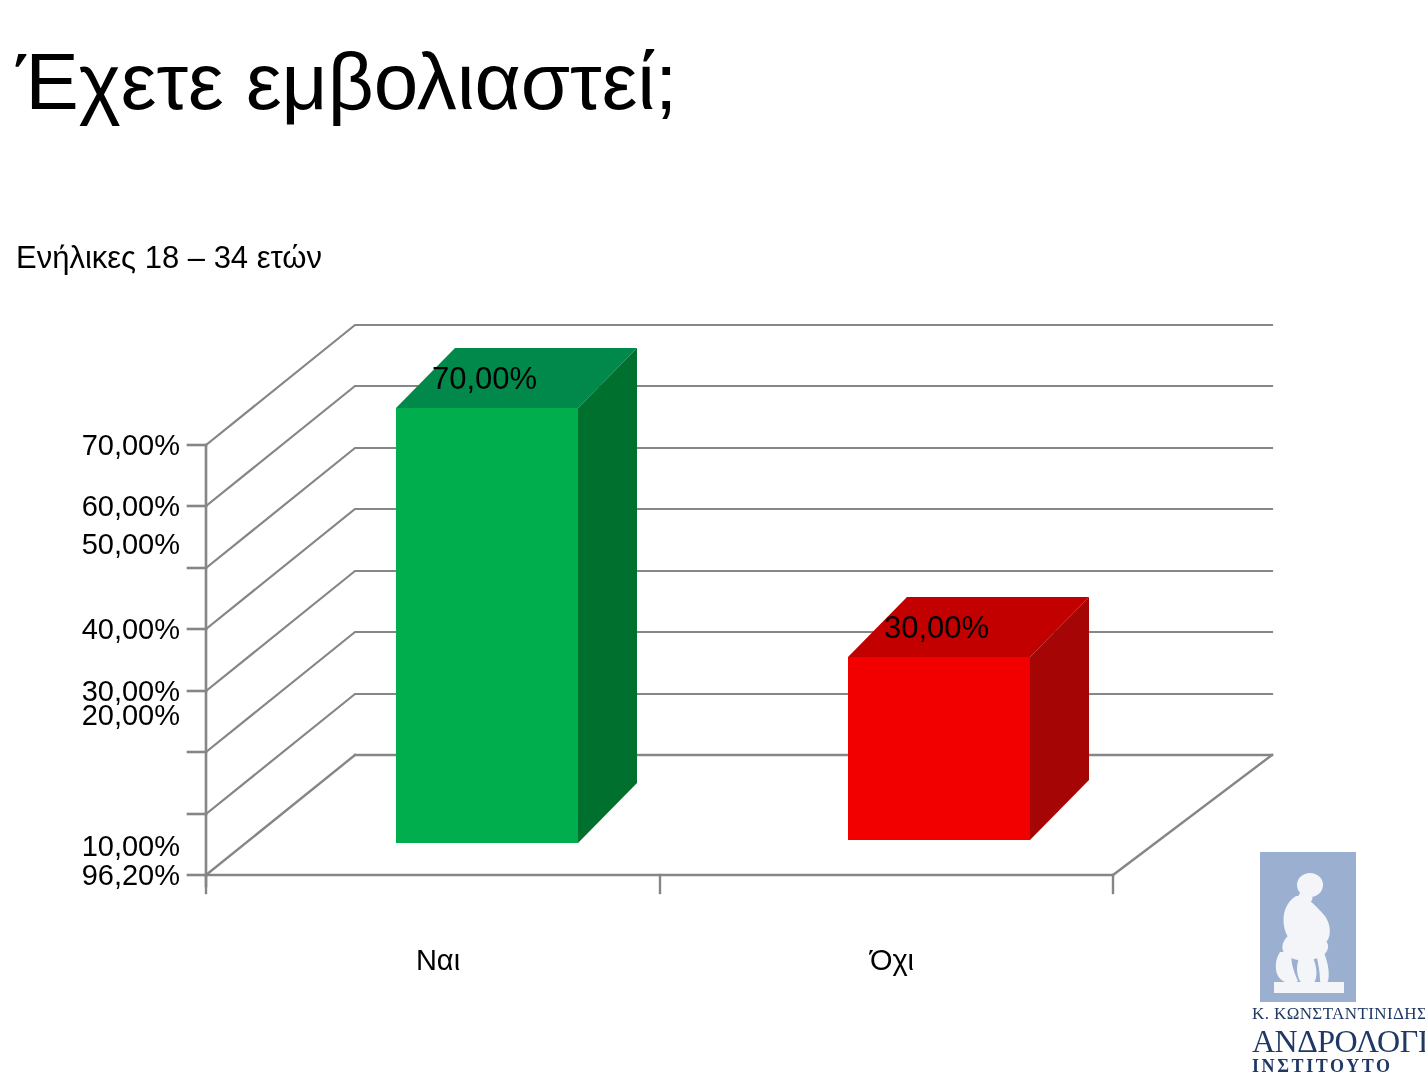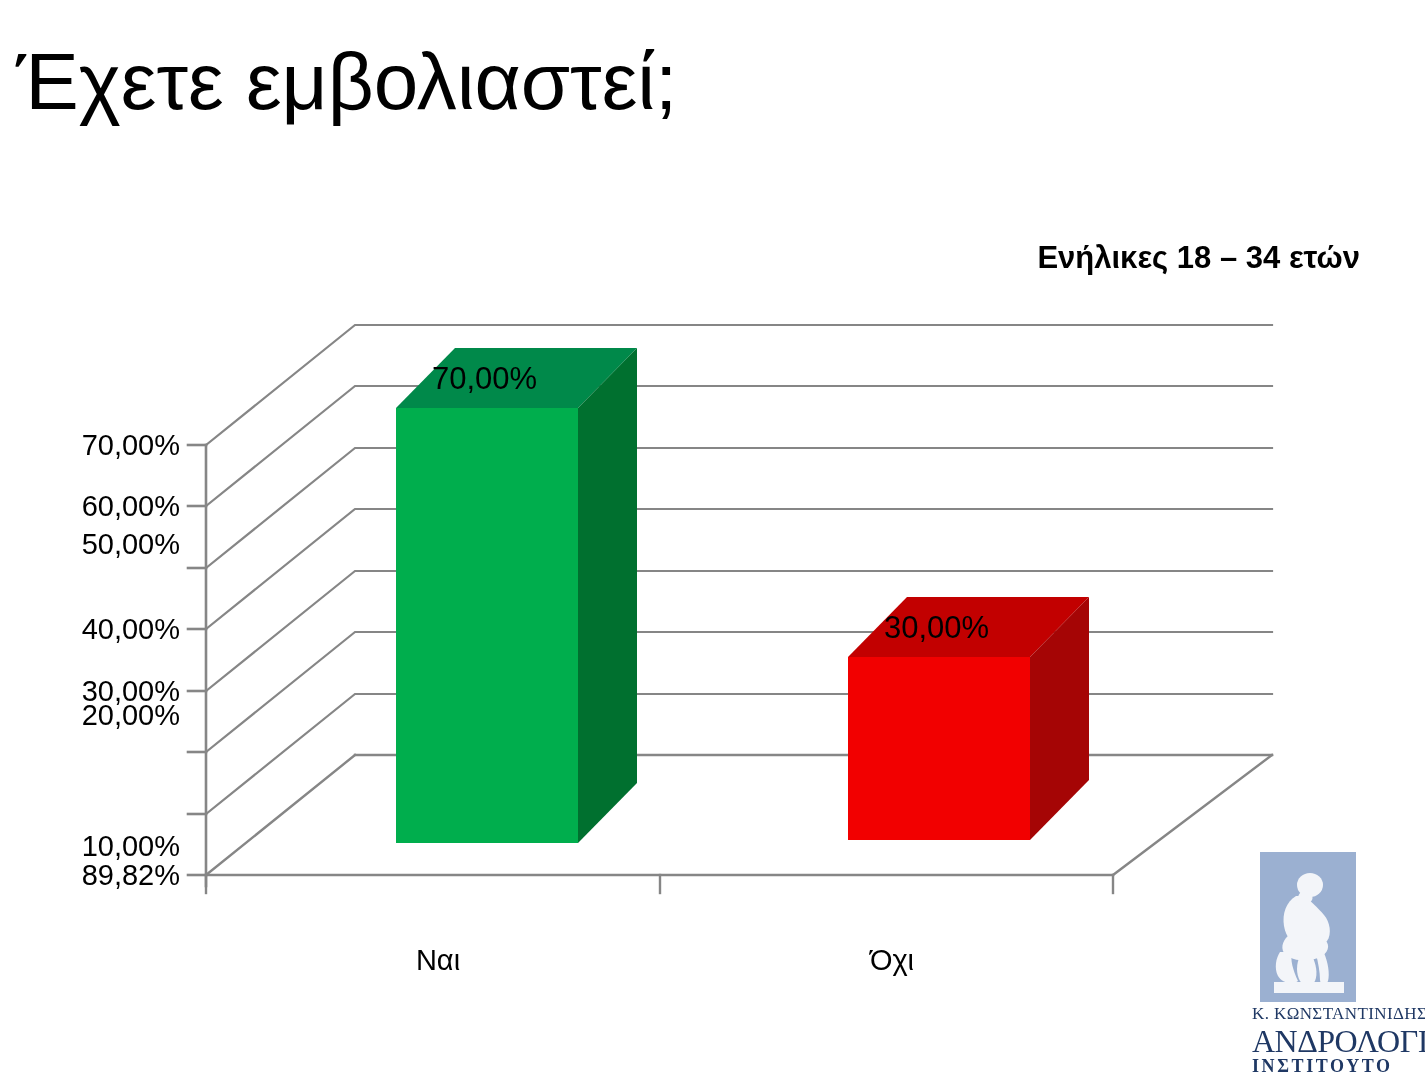--- a/index.html
+++ b/index.html
@@ -33,27 +33,27 @@
   #chart-area {
     position: absolute;
     left: 0;
     top: 0;
     width: 1425px;
     height: 1080px;
   }
 
   #chart-subtitle {
     position: absolute;
-    left: 0;
+    left: 16px;
     top: 238px;
     width: 1360px;
-    text-align: right;
+    text-align: left;
     font-size: 31px;
     line-height: 40px;
-    font-weight: bold;
+    font-weight: normal;
     color: #000000;
     white-space: nowrap;
   }
 
   #plot-svg {
     position: absolute;
     left: 0;
     top: 0;
   }
 
@@ -217,21 +217,21 @@
   </svg>
 
   <div id="y-axis-labels">
     <div class="ytick-label" style="top:430px;">70,00%</div>
     <div class="ytick-label" style="top:491px;">60,00%</div>
     <div class="ytick-label" style="top:529px;">50,00%</div>
     <div class="ytick-label" style="top:614px;">40,00%</div>
     <div class="ytick-label" style="top:676px;">30,00%</div>
     <div class="ytick-label" style="top:700px;">20,00%</div>
     <div class="ytick-label" style="top:814px;margin-top:17px;">10,00%</div>
-    <div class="ytick-label" style="top:860px;">89,82%</div>
+    <div class="ytick-label" style="top:860px;">96,20%</div>
   </div>
 
   <div class="bar-data-label" style="left:432px; top:362px;">70,00%</div>
   <div class="bar-data-label" style="left:884px; top:611px;">30,00%</div>
 
   <div class="xtick-label" style="left:358px; width:160px;">Ναι</div>
   <div class="xtick-label" style="left:812px; width:160px;">Όχι</div>
 </div>
 
 <div id="logo">

